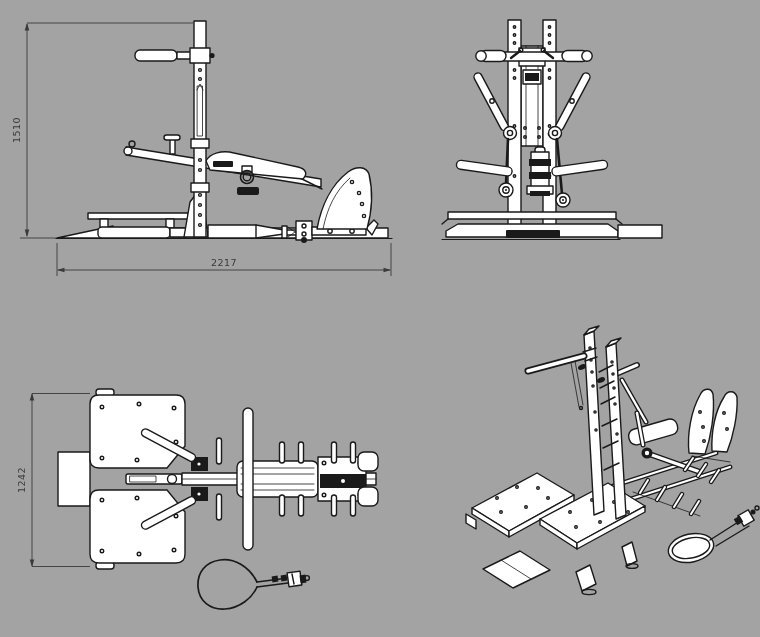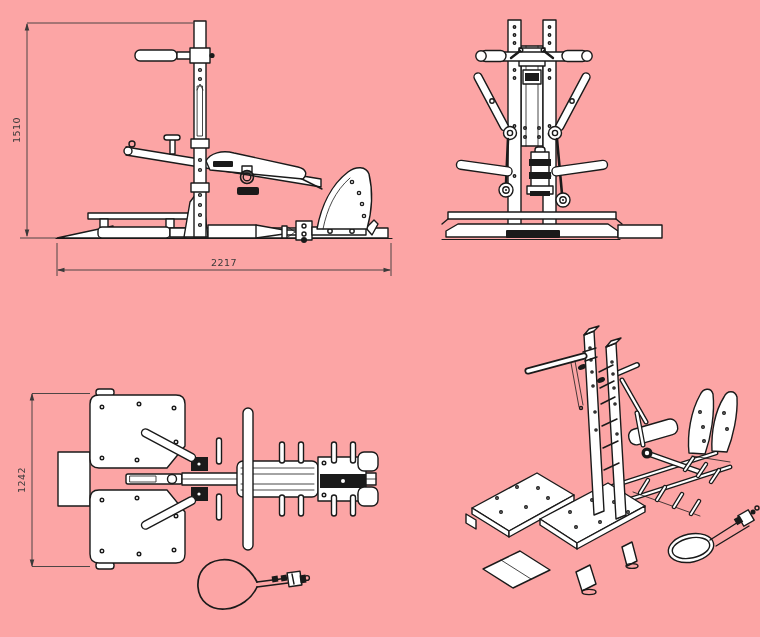--- a/index.html
+++ b/index.html
@@ -1,16 +1,16 @@
 <!DOCTYPE html>
 <html><head>
 <meta charset="utf-8">
 <style>
   html,body{margin:0;padding:0;background:#ffffff;}
-  .sheet{position:relative;width:760px;height:637px;background:#fca5a5;overflow:hidden;
+  .sheet{position:relative;width:760px;height:637px;background:#a3a3a3;overflow:hidden;
          font-family:"DejaVu Sans",sans-serif;}
   .view{position:absolute;}
   
   .s{fill:none;stroke:#1a1a1a;stroke-width:1.4;stroke-linecap:round;stroke-linejoin:round;}
   
   .f{fill:#ffffff;stroke:#1a1a1a;stroke-width:1.4;stroke-linejoin:round;}
   
   .d{fill:#1a1a1a;stroke:none;}
   
   .w{fill:none;stroke:#ffffff;stroke-linecap:round;}

